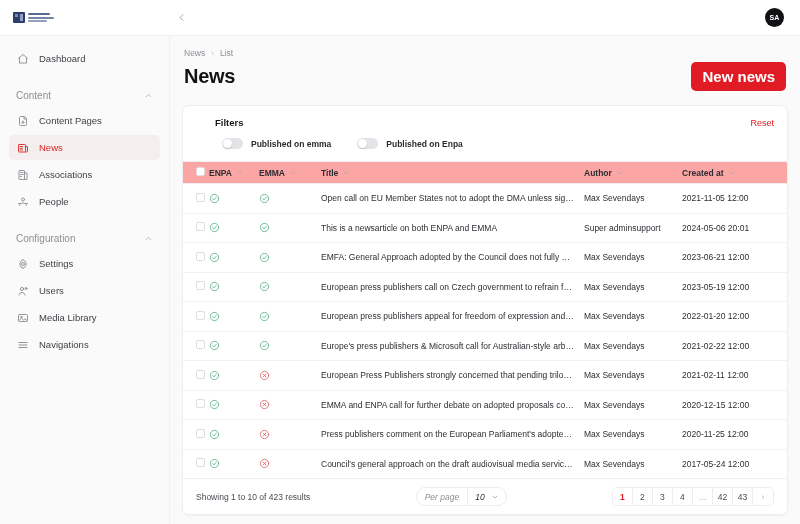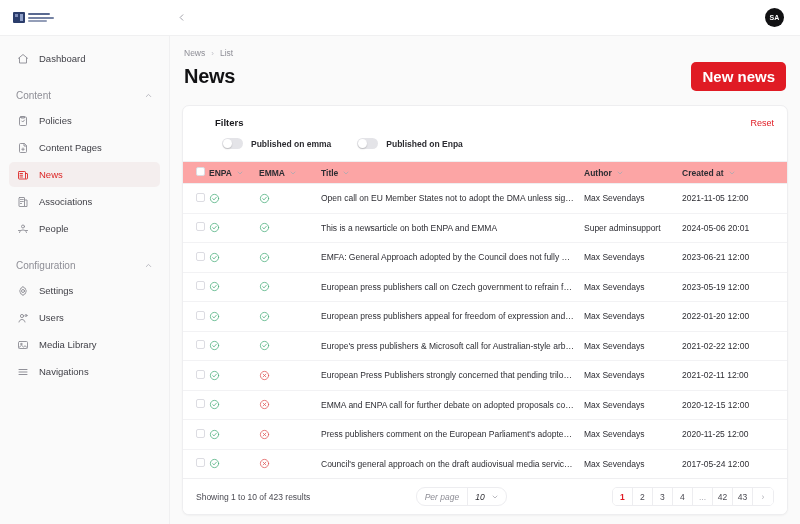--- a/index.html
+++ b/index.html
@@ -239,30 +239,20 @@
 
       <div class="nav-group">
         <span class="lbl">Content</span>
         <span class="chev">
           <svg width="9" height="9" viewBox="0 0 24 24" fill="none" stroke="currentColor" stroke-width="2.2" stroke-linecap="round" stroke-linejoin="round">
               <polyline points="18 15 12 9 6 15"></polyline>
             </svg>
         </span>
       </div>
       <div class="nav-list">
-        <div class="nav-item">
-          <span class="ic">
-            <svg width="12" height="12" viewBox="0 0 24 24" fill="none" stroke="currentColor" stroke-width="1.8" stroke-linecap="round" stroke-linejoin="round">
-                <rect x="5" y="4" width="14" height="17" rx="2"></rect>
-                <path d="M9 3h6v3H9z"></path>
-                <polyline points="9.5 12 11.5 14 15 10"></polyline>
-              </svg>
-          </span>
-          <span>Policies</span>
-        </div>
         <div class="nav-item">
           <span class="ic">
             <svg width="12" height="12" viewBox="0 0 24 24" fill="none" stroke="currentColor" stroke-width="1.8" stroke-linecap="round" stroke-linejoin="round">
                 <path d="M14 3H7a2 2 0 0 0-2 2v14a2 2 0 0 0 2 2h10a2 2 0 0 0 2-2V8z"></path>
                 <polyline points="14 3 14 8 19 8"></polyline>
                 <line x1="12" y1="12" x2="12" y2="17"></line>
                 <line x1="9.5" y1="14.5" x2="14.5" y2="14.5"></line>
               </svg>
           </span>
           <span>Content Pages</span>

